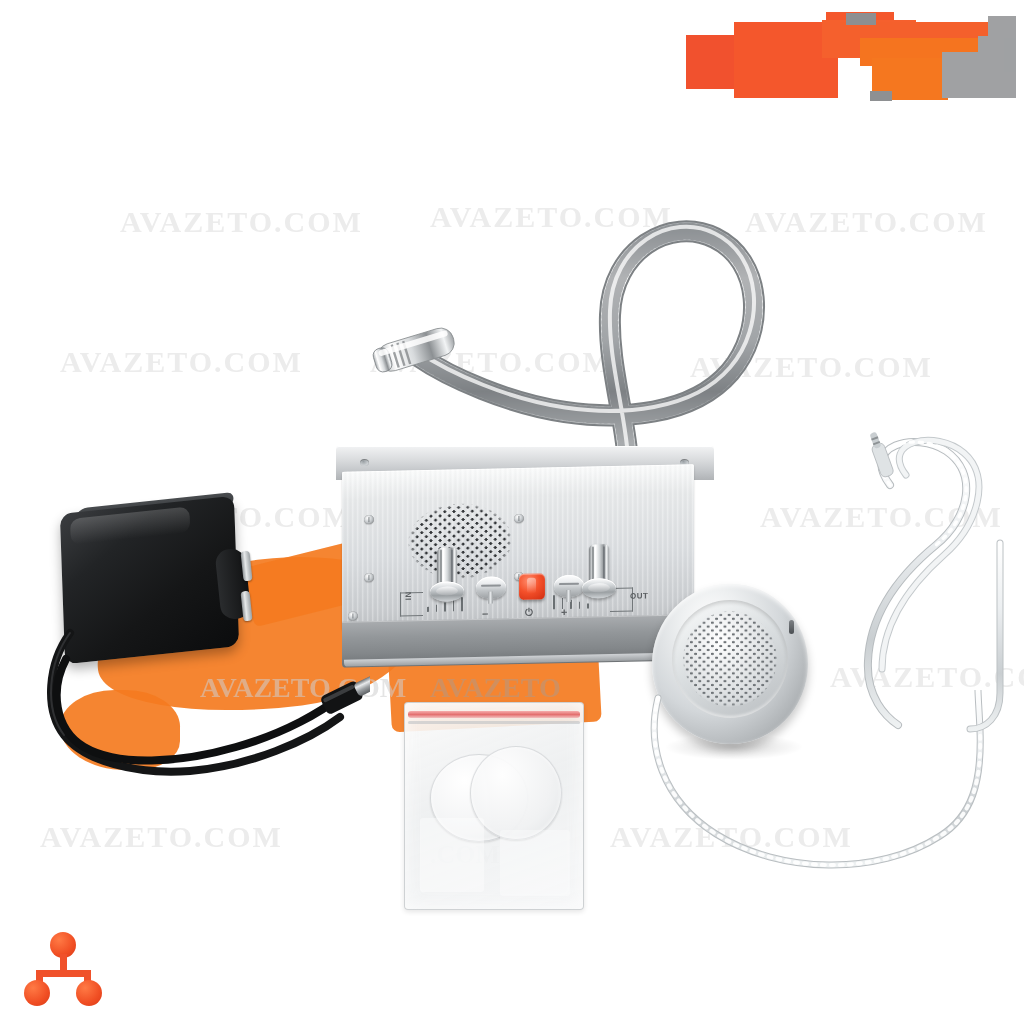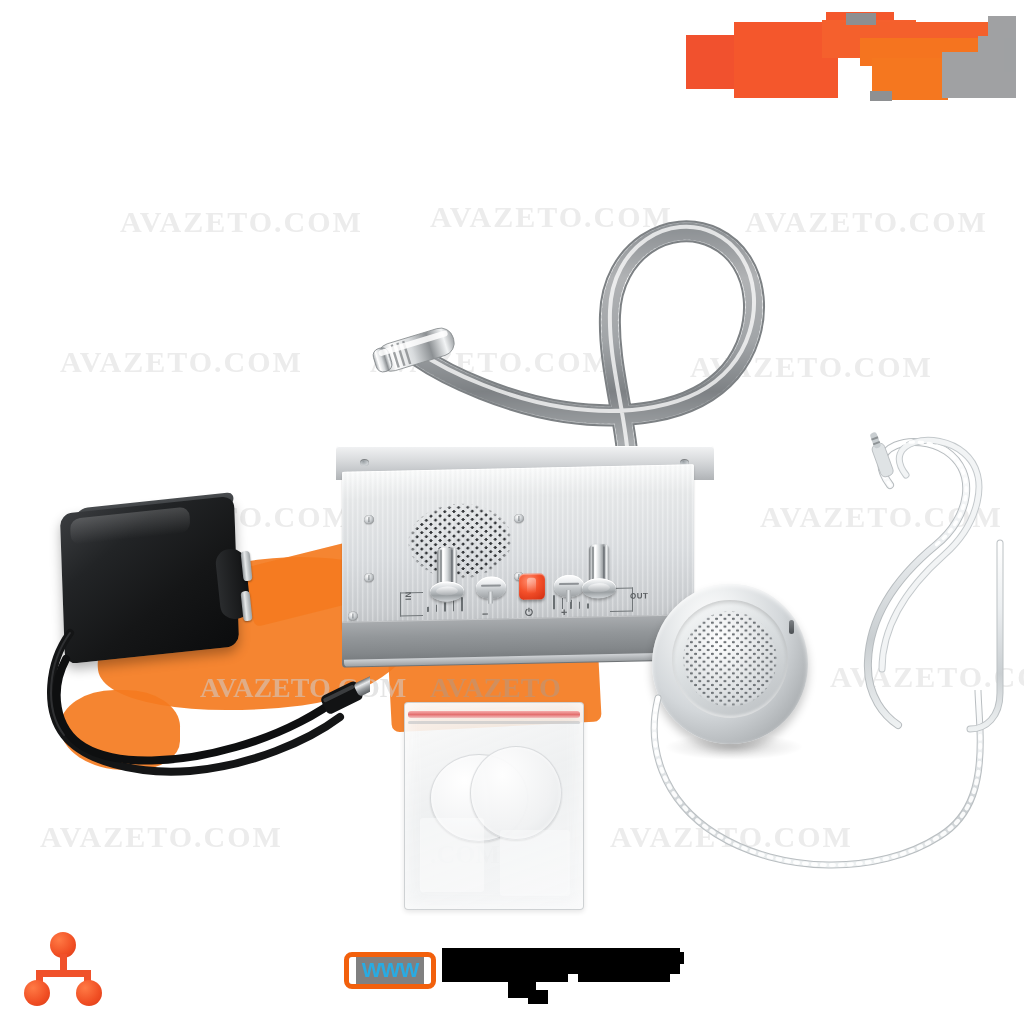--- a/index.html
+++ b/index.html
@@ -503,35 +503,20 @@
   <div id="accessory-bag">
     <div class="bag-body"></div>
     <div class="bag-seal"></div>
     <div class="bag-seal2"></div>
     <div class="pad" style="left:26px;top:52px;width:96px;height:86px;"></div>
     <div class="pad" style="left:66px;top:44px;width:90px;height:92px;opacity:.92;"></div>
     <div class="bag-fold" style="left:16px;top:116px;width:64px;height:74px;opacity:.55;"></div>
     <div class="bag-fold" style="left:96px;top:128px;width:70px;height:66px;opacity:.45;"></div>
   </div>
 
-  <div id="bottom-watermark">
-    <div id="www-badge">
-      <span class="cap-l"></span>
-      <span class="cap-r"></span>
-      <span class="txt">WWW</span>
-    </div>
-    <div id="site-redaction">
-      <div class="bar" style="left:0;top:2px;width:238px;height:26px;"></div>
-      <div class="bar" style="left:0;top:24px;width:126px;height:12px;"></div>
-      <div class="bar" style="left:136px;top:24px;width:92px;height:12px;"></div>
-      <div class="bar" style="left:228px;top:6px;width:14px;height:12px;"></div>
-      <div class="bar" style="left:66px;top:34px;width:28px;height:18px;"></div>
-      <div class="bar" style="left:86px;top:44px;width:20px;height:14px;"></div>
-    </div>
-  </div>
 
   <div id="node-icon">
     <div class="node" style="left:28px;top:2px;width:26px;height:26px;"></div>
     <div class="node-link" style="left:38px;top:24px;width:7px;height:22px;"></div>
     <div class="node-link" style="left:14px;top:40px;width:55px;height:7px;"></div>
     <div class="node-link" style="left:14px;top:44px;width:7px;height:16px;"></div>
     <div class="node-link" style="left:62px;top:44px;width:7px;height:16px;"></div>
     <div class="node" style="left:2px;top:50px;width:26px;height:26px;"></div>
     <div class="node" style="left:54px;top:50px;width:26px;height:26px;"></div>
   </div>

